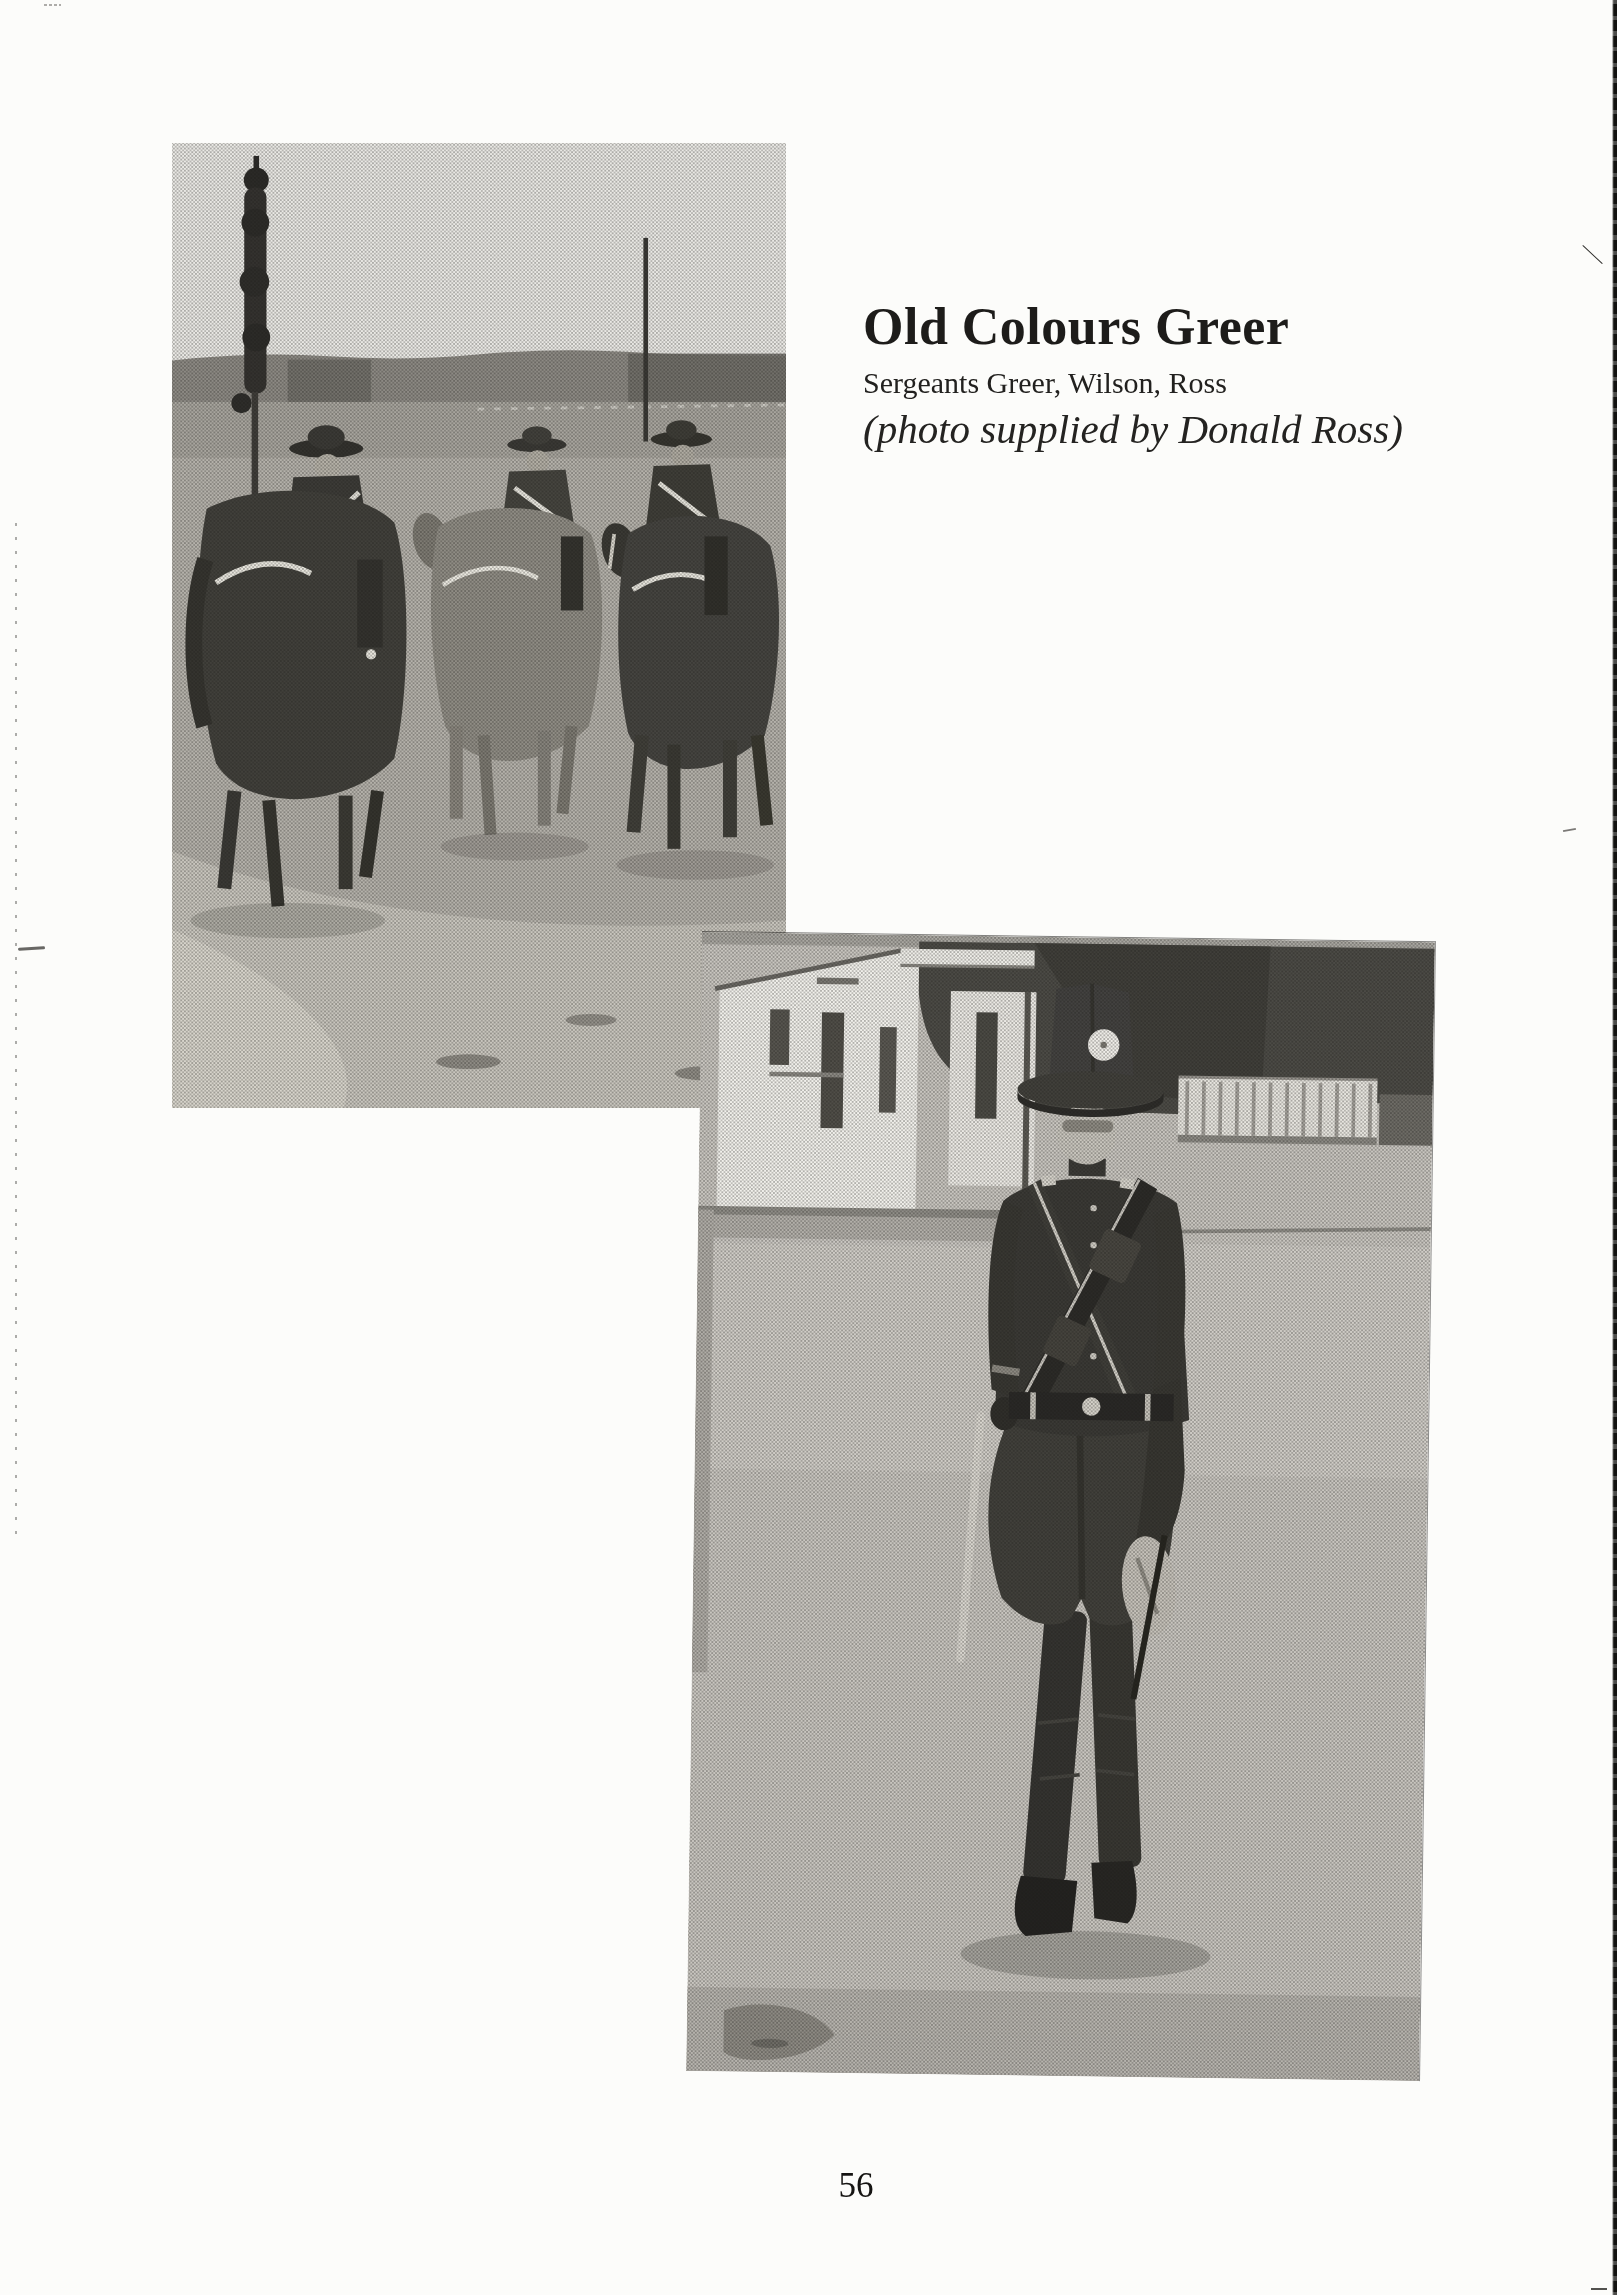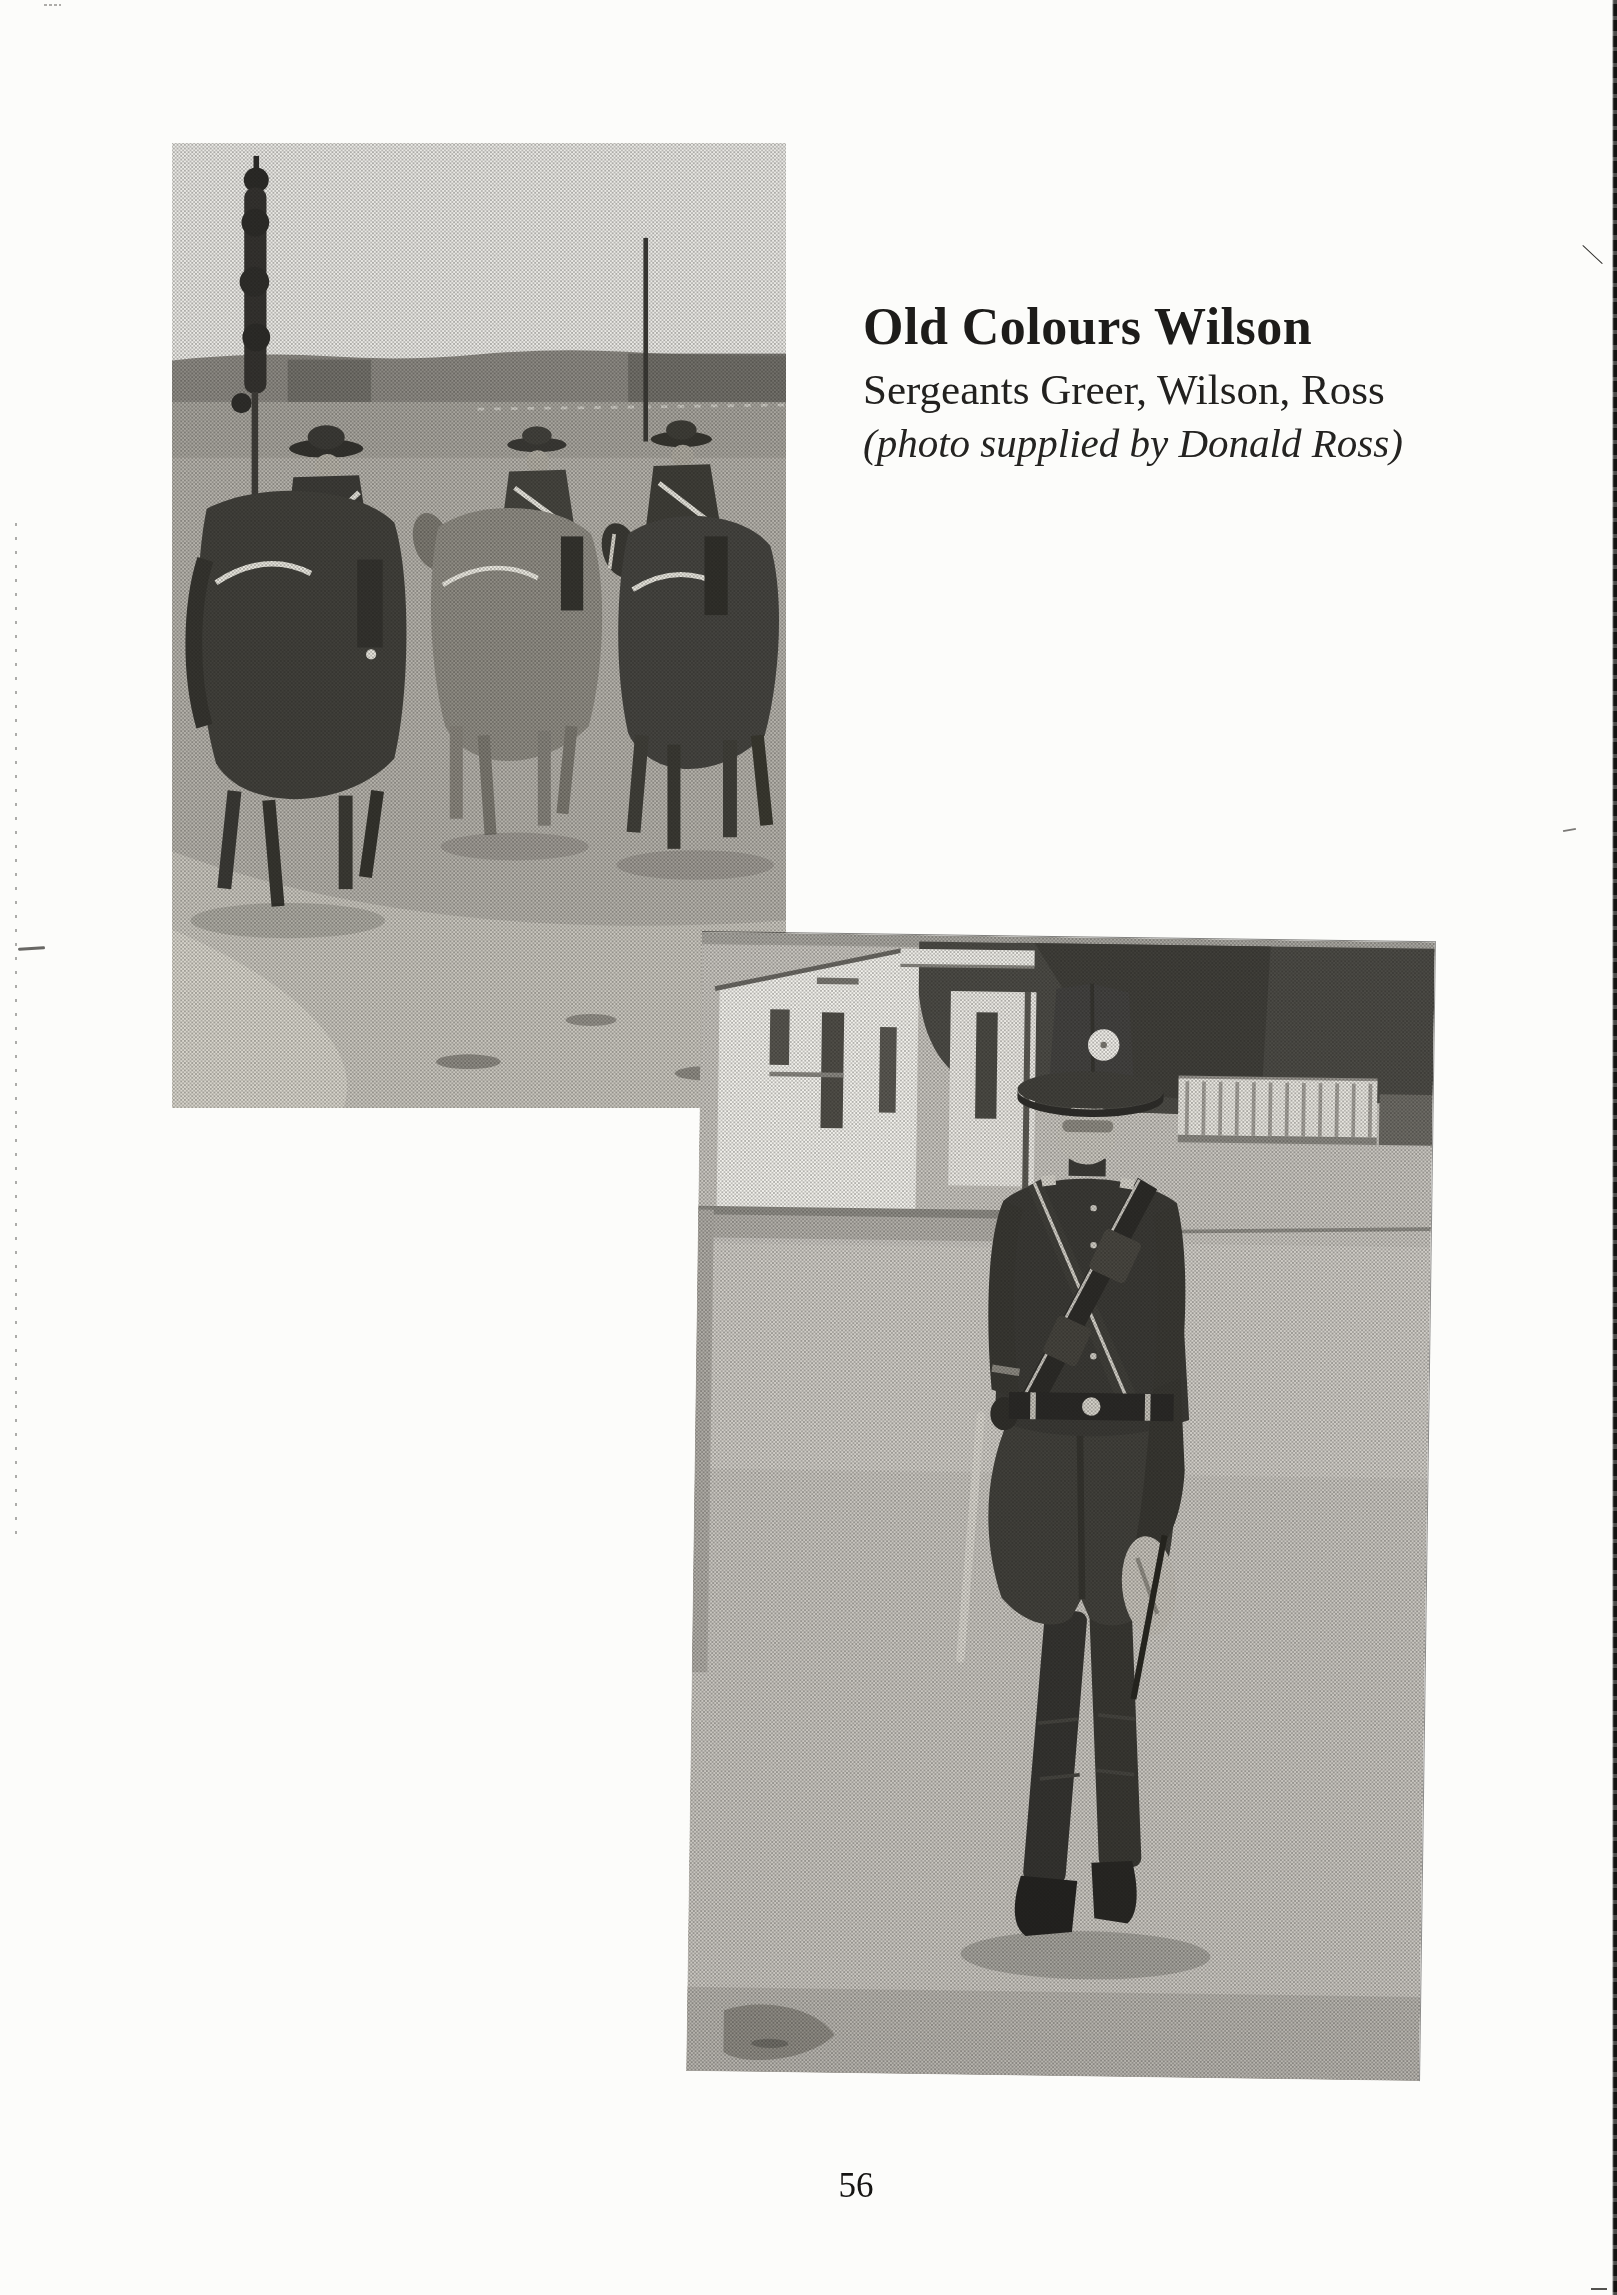--- a/index.html
+++ b/index.html
@@ -33,21 +33,21 @@
     border-right:1.9px solid rgba(30,29,27,.5);
   }
 
   
   .caption{position:absolute;}
   .caption .title{
     margin:0;font-weight:bold;font-size:52px;line-height:1.04;
     letter-spacing:0.5px;color:#1d1c1a;
   }
   .caption .sub{
-    margin:13px 0 0;font-size:43px;line-height:1.08;color:#22211f;
+    margin:13px 0 0;font-size:30px;line-height:1.08;color:#22211f;
   }
   .caption .credit{
     margin:7.4px 0 0;font-style:italic;font-size:41px;line-height:1.08;color:#242321;
   }
   .caption-1{left:863px;top:300px;width:620px;}
   .caption-2{left:177px;top:1647px;width:555px;}
 
   .page-number{
     position:absolute;left:819px;top:2166px;width:74px;
     text-align:center;font-size:35px;color:#151412;
@@ -185,21 +185,21 @@
         <rect x="1000" y="1280" width="30" height="210" fill="#403f39" transform="rotate(5 1015 1280)"></rect>
         <rect x="1070" y="1300" width="28" height="225" fill="#3a3933"></rect>
         <rect x="1190" y="1290" width="30" height="210" fill="#403f39"></rect>
         <rect x="1250" y="1280" width="28" height="195" fill="#39382f" transform="rotate(-6 1264 1280)"></rect>
         <ellipse cx="1130" cy="1560" rx="170" ry="32" fill="rgba(31,30,27,0.15)"></ellipse>
       </g>
     </svg>
   </figure>
 
   <div class="caption caption-1">
-    <h1 class="title">Old Colours Wilson</h1>
+    <h1 class="title">Old Colours Greer</h1>
     <p class="sub">Sergeants Greer, Wilson, Ross</p>
     <p class="credit">(photo supplied by Donald Ross)</p>
   </div>
 
   <figure class="photo photo-2">
     <svg viewBox="0 0 1585 2462" preserveAspectRatio="none">
 
       <rect x="0" y="0" width="1585" height="2462" fill="#c9c6c0"></rect>
       <rect x="0" y="0" width="1585" height="26" fill="#a9a7a1"></rect>
 

